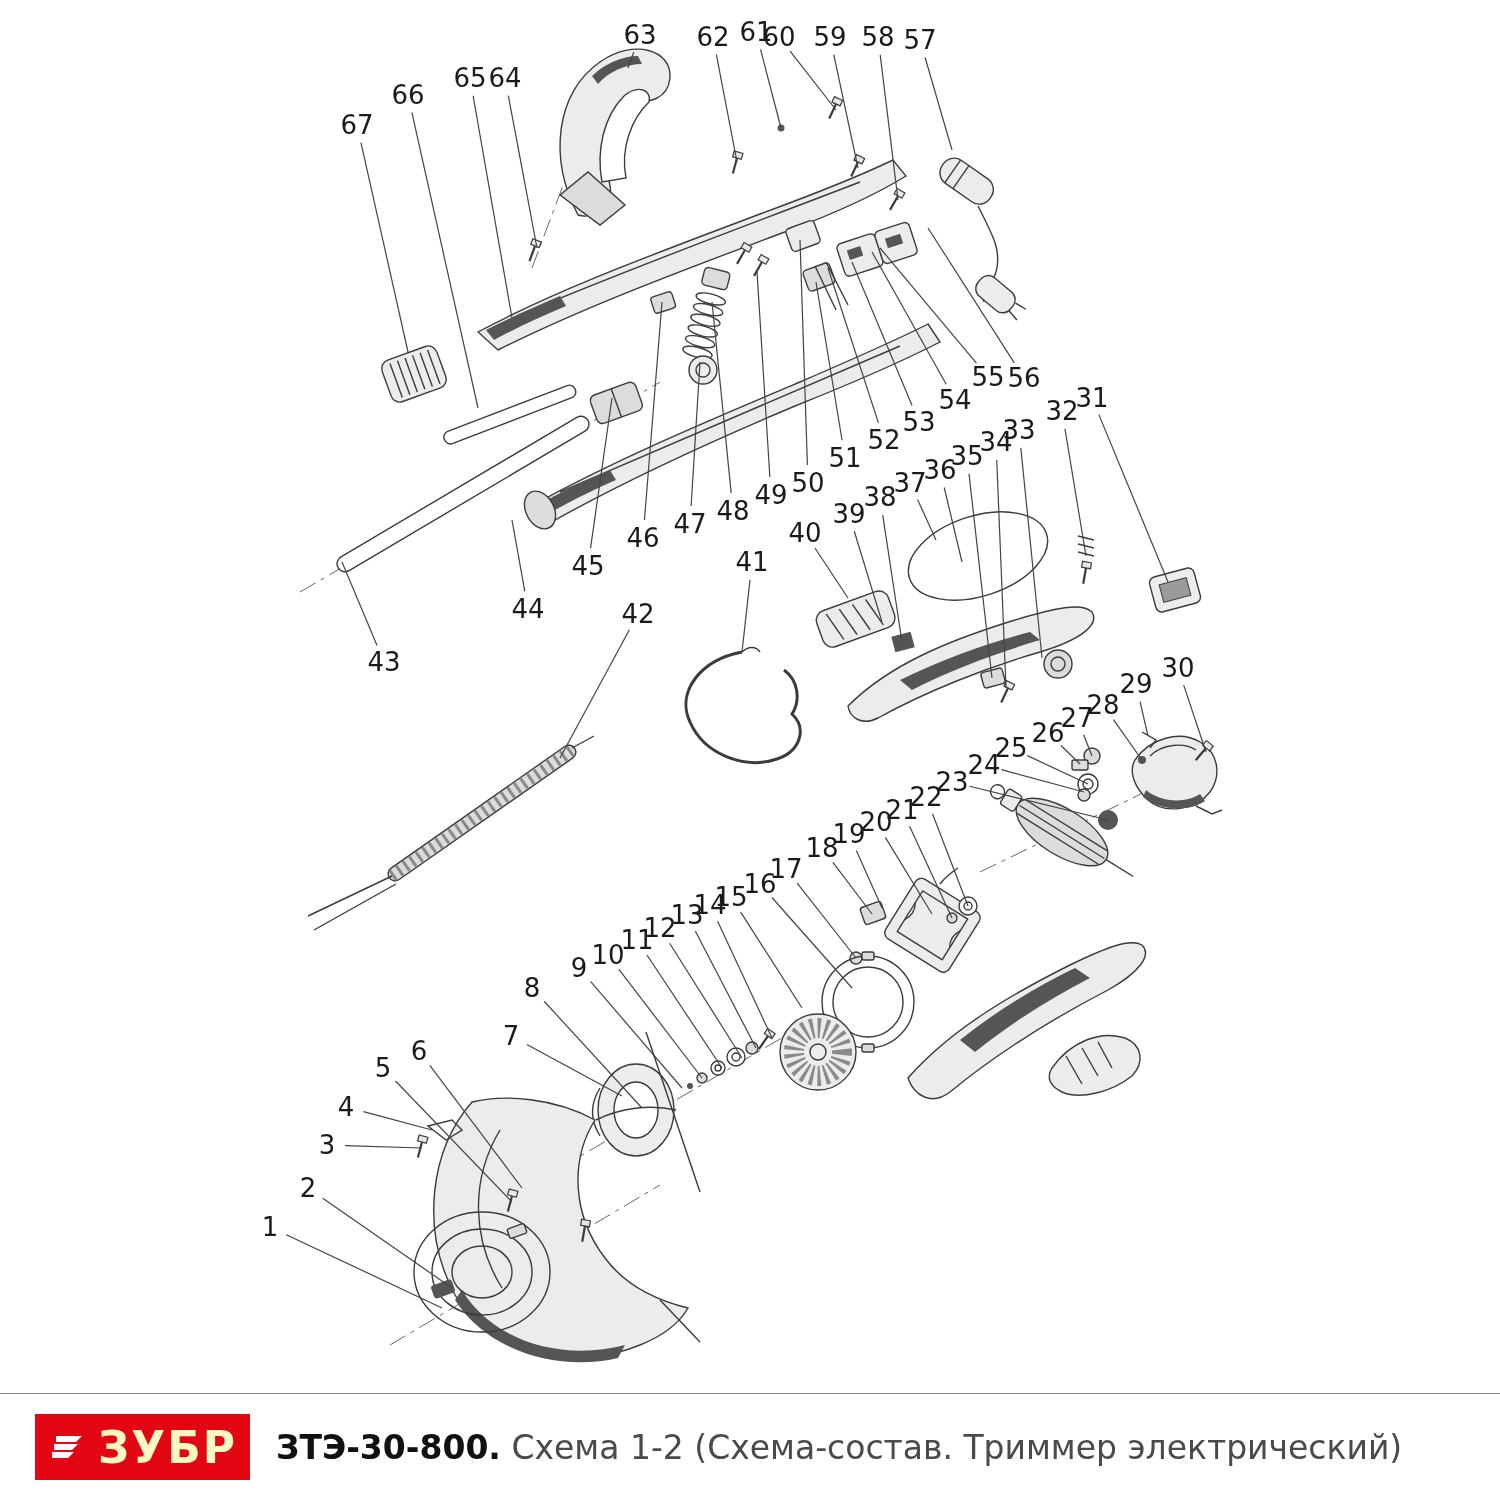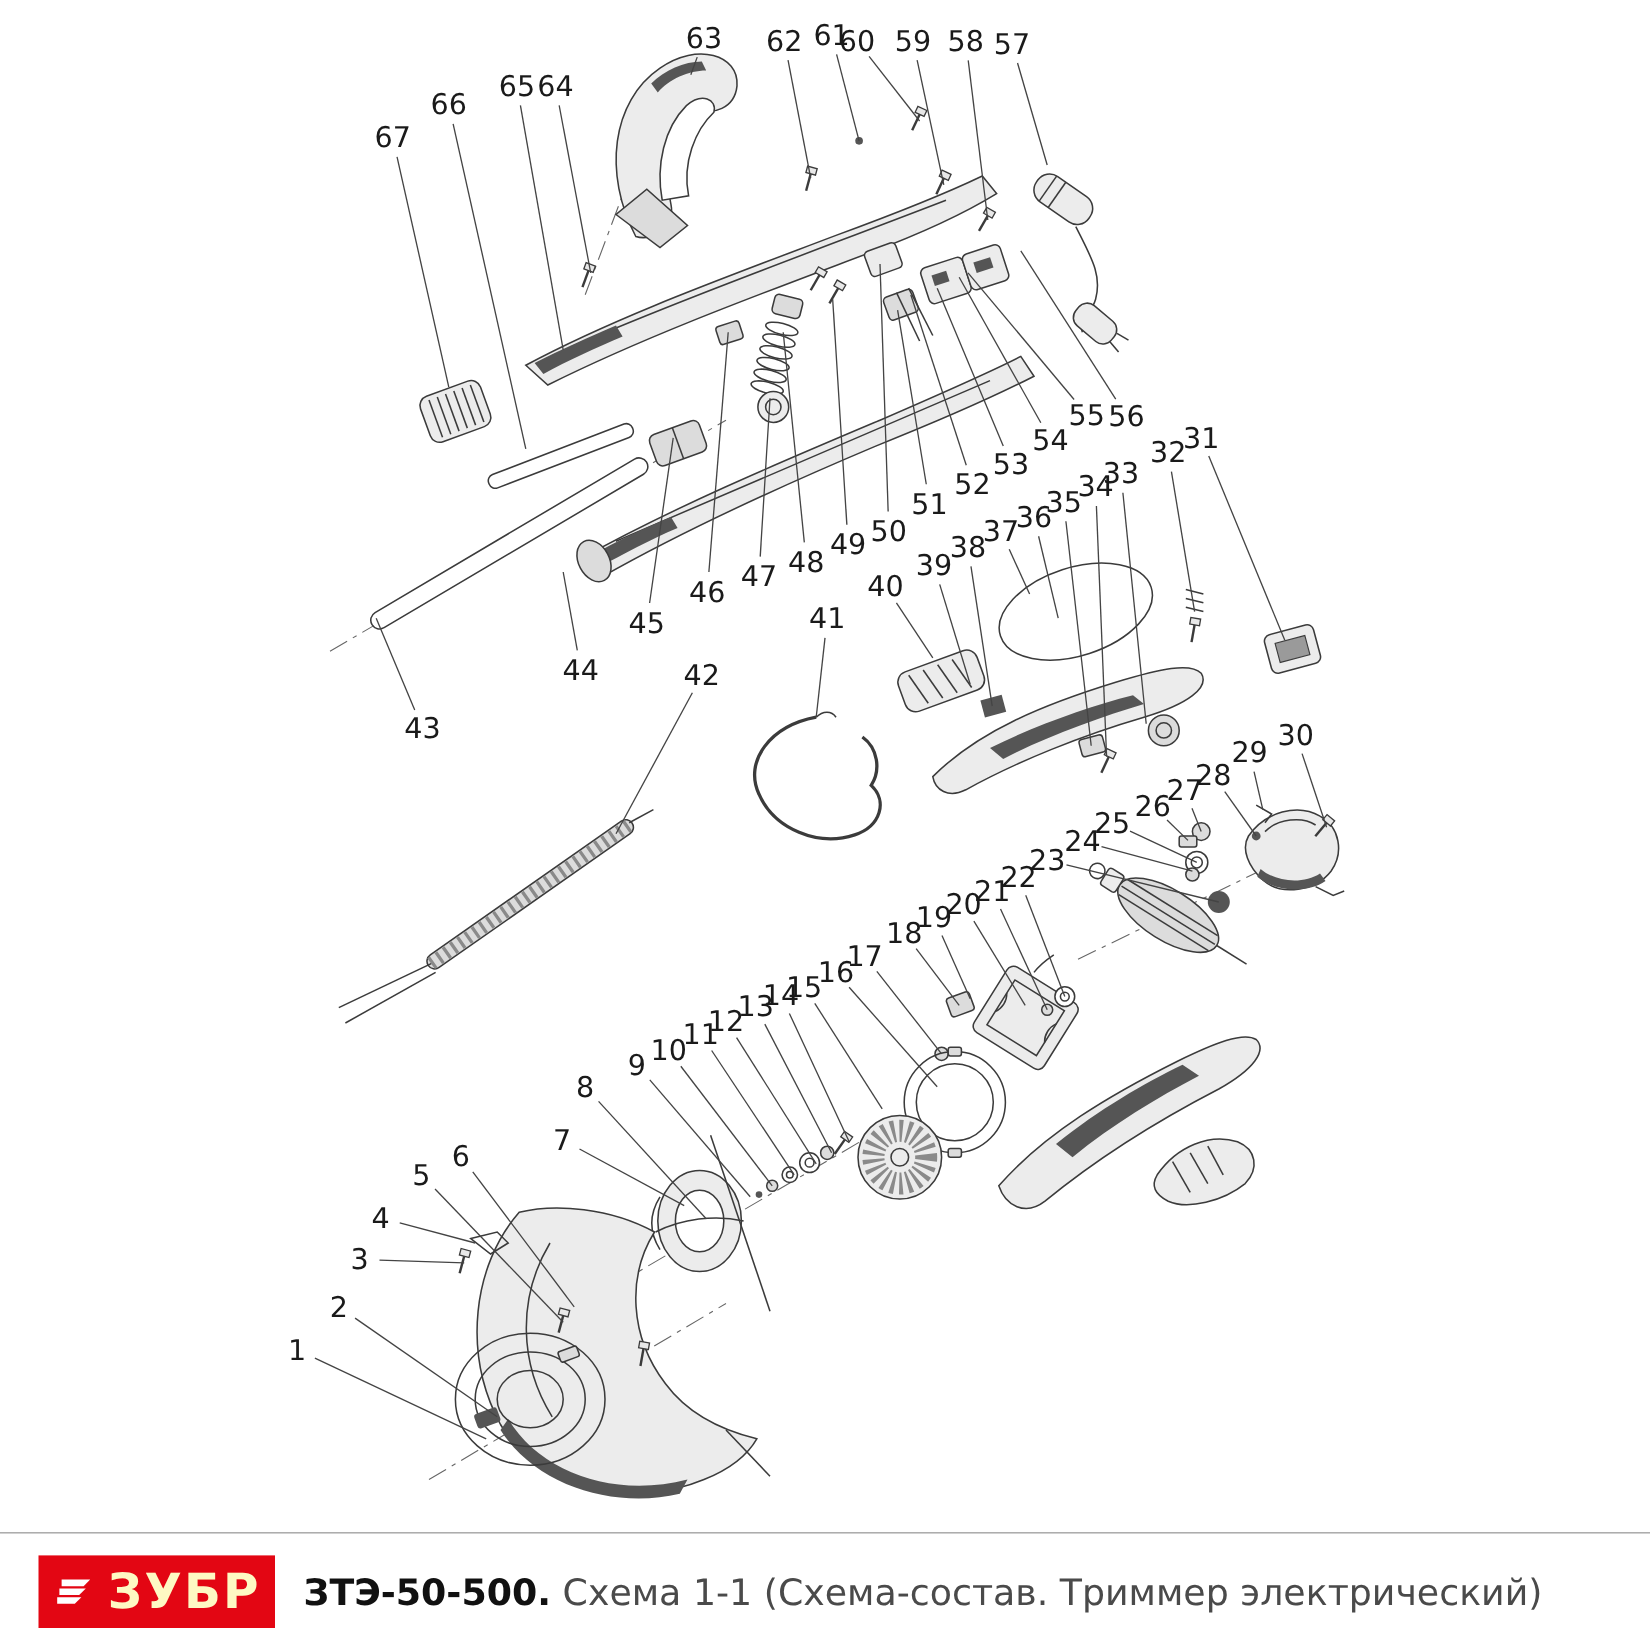--- a/index.html
+++ b/index.html
@@ -430,17 +430,17 @@
       <svg class="logo-icon" viewBox="0 0 40 34">
         <g fill="#ffffff">
           <path d="M8 6 H34 L28 12 H8 Z"></path>
           <path d="M6 14 H30 L24 20 H6 Z"></path>
           <path d="M4 22 H26 L20 28 H4 Z"></path>
         </g>
       </svg>
       <span>ЗУБР</span>
     </div>
     <div class="caption-wrap">
-      <span class="model">ЗТЭ-50-500.</span>
-      <span class="caption-rest">Схема 1-1 (Схема-состав. Триммер электрический)</span>
+      <span class="model">ЗТЭ-30-800.</span>
+      <span class="caption-rest">Схема 1-2 (Схема-состав. Триммер электрический)</span>
     </div>
   </div>
 </div>
 
 </body></html>

